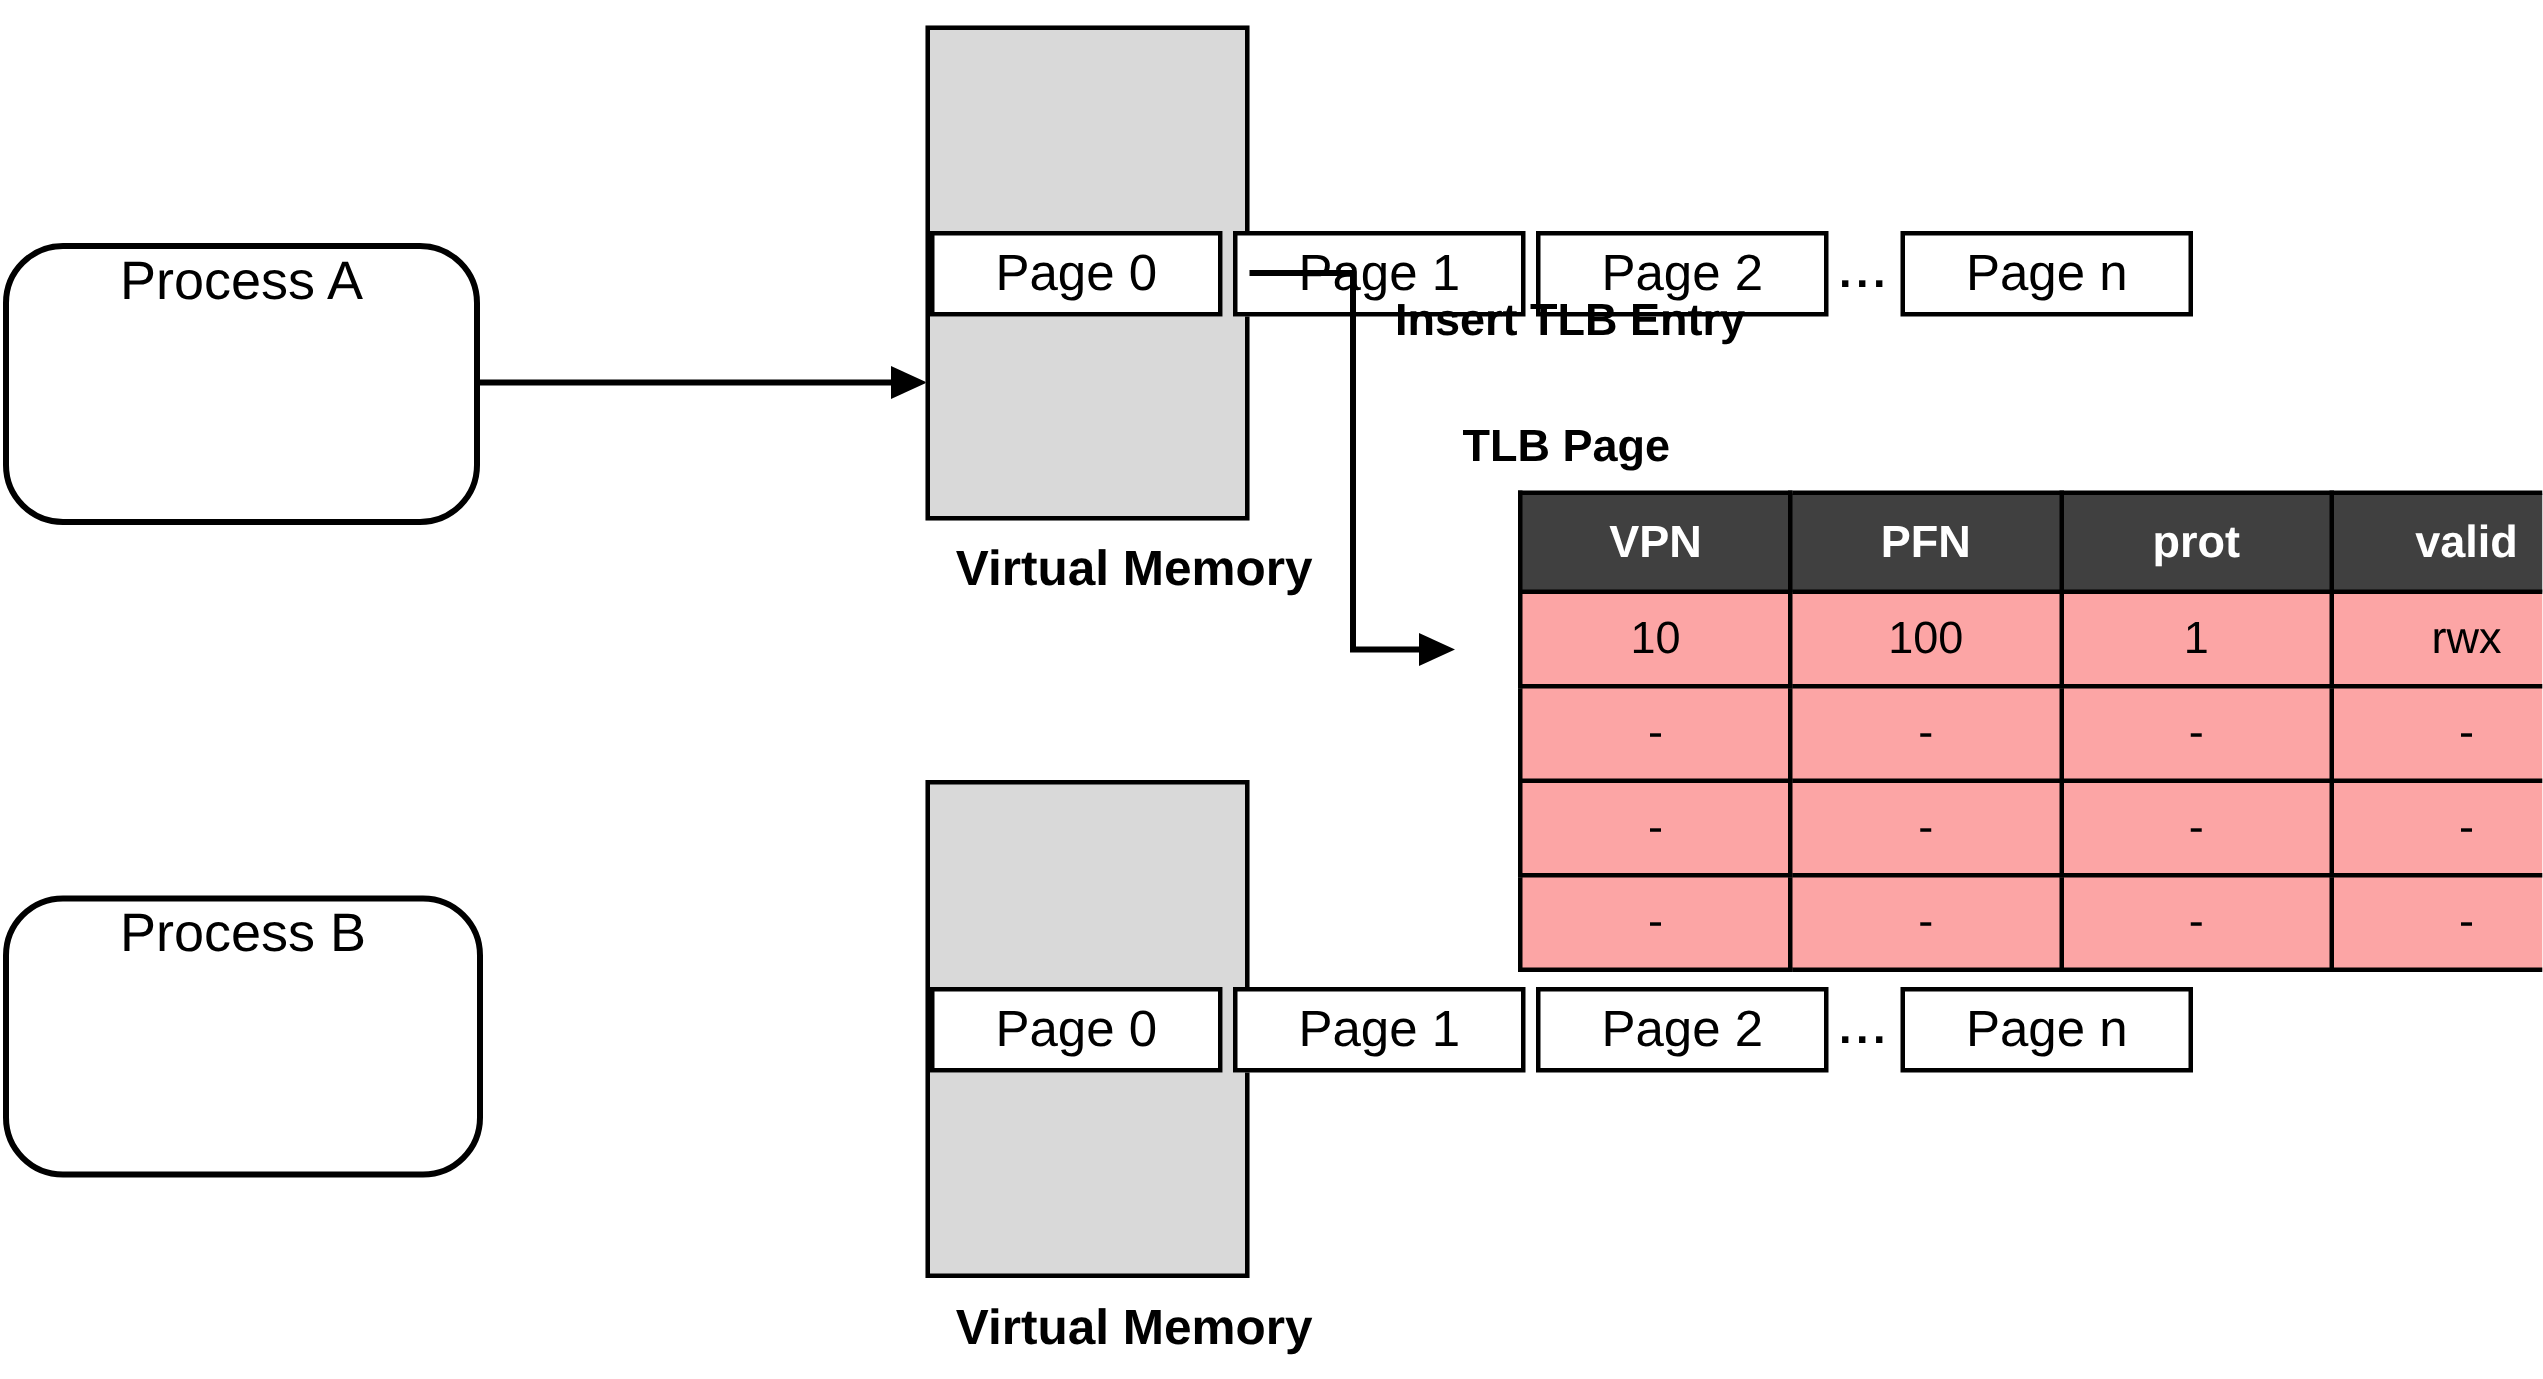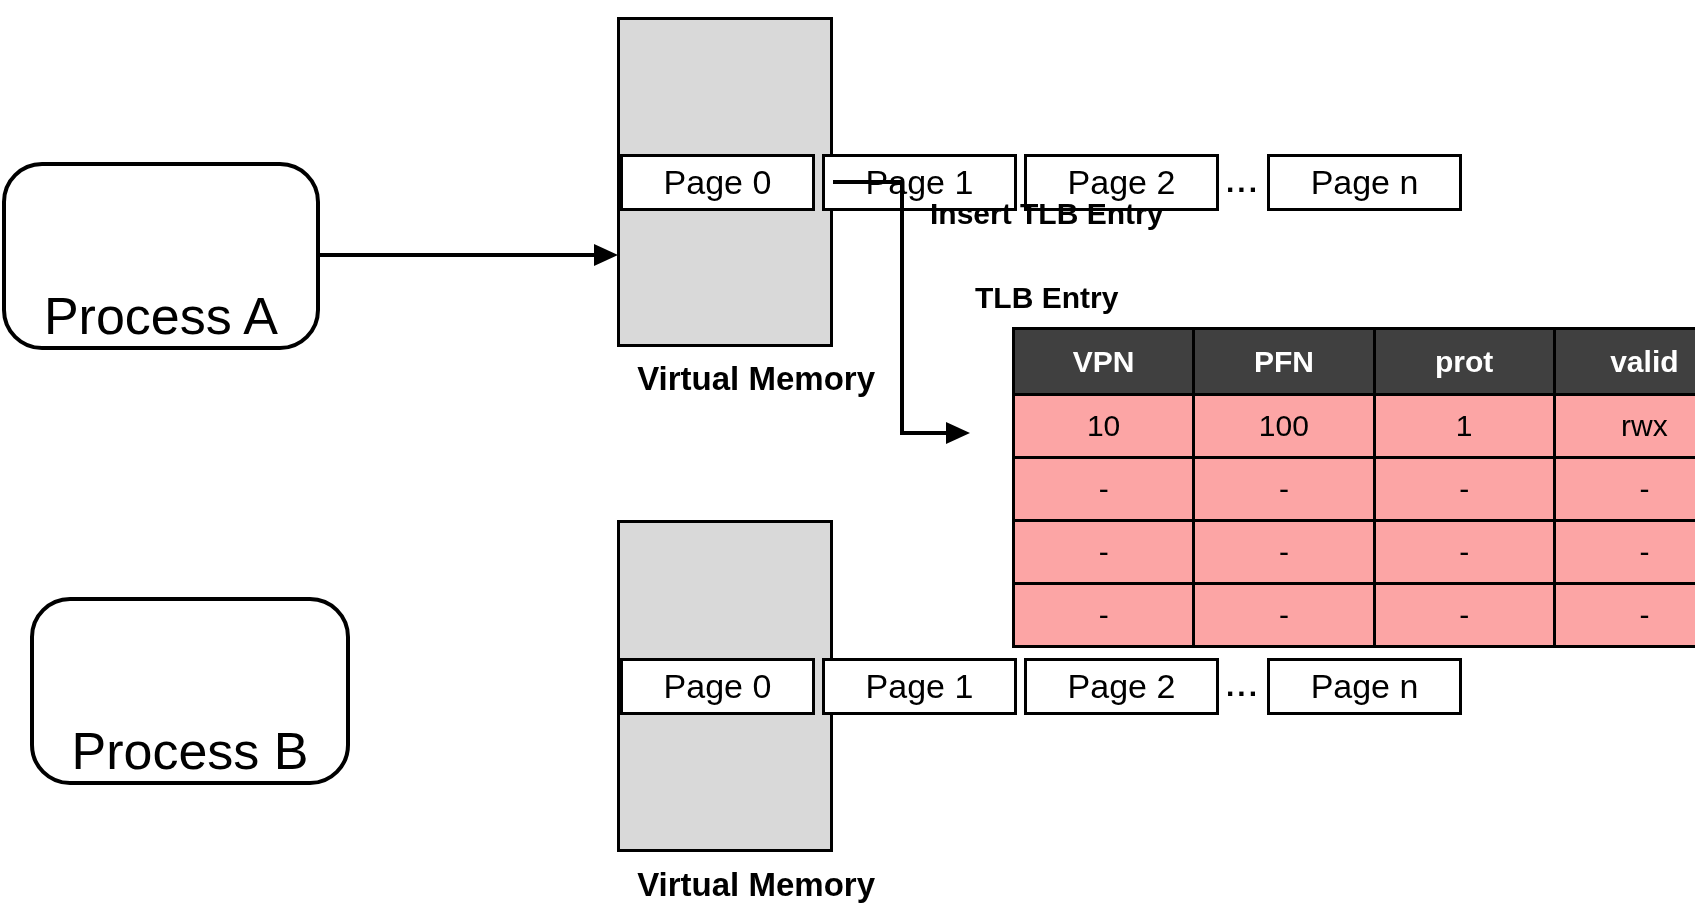--- a/index.html
+++ b/index.html
@@ -14,26 +14,26 @@
   }
   * { box-sizing: border-box; }
 
   
   .process-box {
     position: absolute;
     background: #ffffff;
     border: 4px solid #000000;
     border-radius: 40px;
     display: flex;
-    align-items: flex-end;
+    align-items: flex-start;
     justify-content: center;
-    font-size: 52px;
+    font-size: 36px;
   }
   #process-a { left: 2px;  top: 162px; width: 318px; height: 188px; }
-  #process-b { left: 2px;  top: 597px; width: 320px; height: 188px; margin-left: 28px; }
+  #process-b { left: 2px;  top: 597px; width: 320px; height: 188px; }
 
   
   .vm-stack {
     position: absolute;
     width: 216px;
     background: #d9d9d9;
     border: 3px solid #000000;
     display: flex;
     flex-direction: row;
     align-items: center;
@@ -170,21 +170,21 @@
     </div>
   </div>
   <div class="vm-caption" id="vm-b-caption">Virtual Memory</div>
 
   <div class="label-bold" id="insert-label">Insert TLB Entry</div>
   <div class="line" id="insert-line-h1"></div>
   <div class="line" id="insert-line-v"></div>
   <div class="line" id="insert-line-h2"></div>
   <div class="arrow-right" id="insert-arrowhead"></div>
 
-  <div class="label-bold" id="tlb-title">TLB Entry</div>
+  <div class="label-bold" id="tlb-title">TLB Page</div>
   <table class="tlb-table">
     <thead>
       <tr>
         <th>VPN</th>
         <th>PFN</th>
         <th>prot</th>
         <th>valid</th>
       </tr>
     </thead>
     <tbody>

